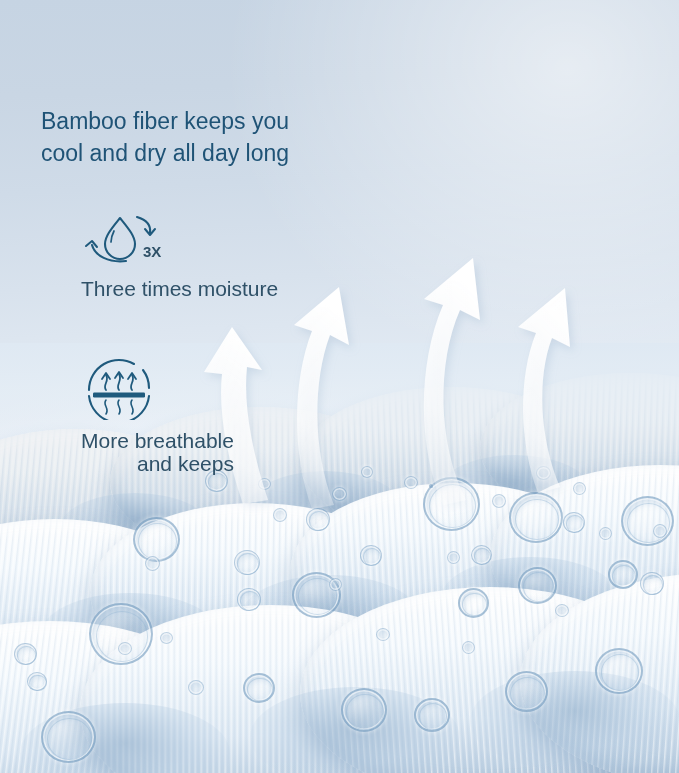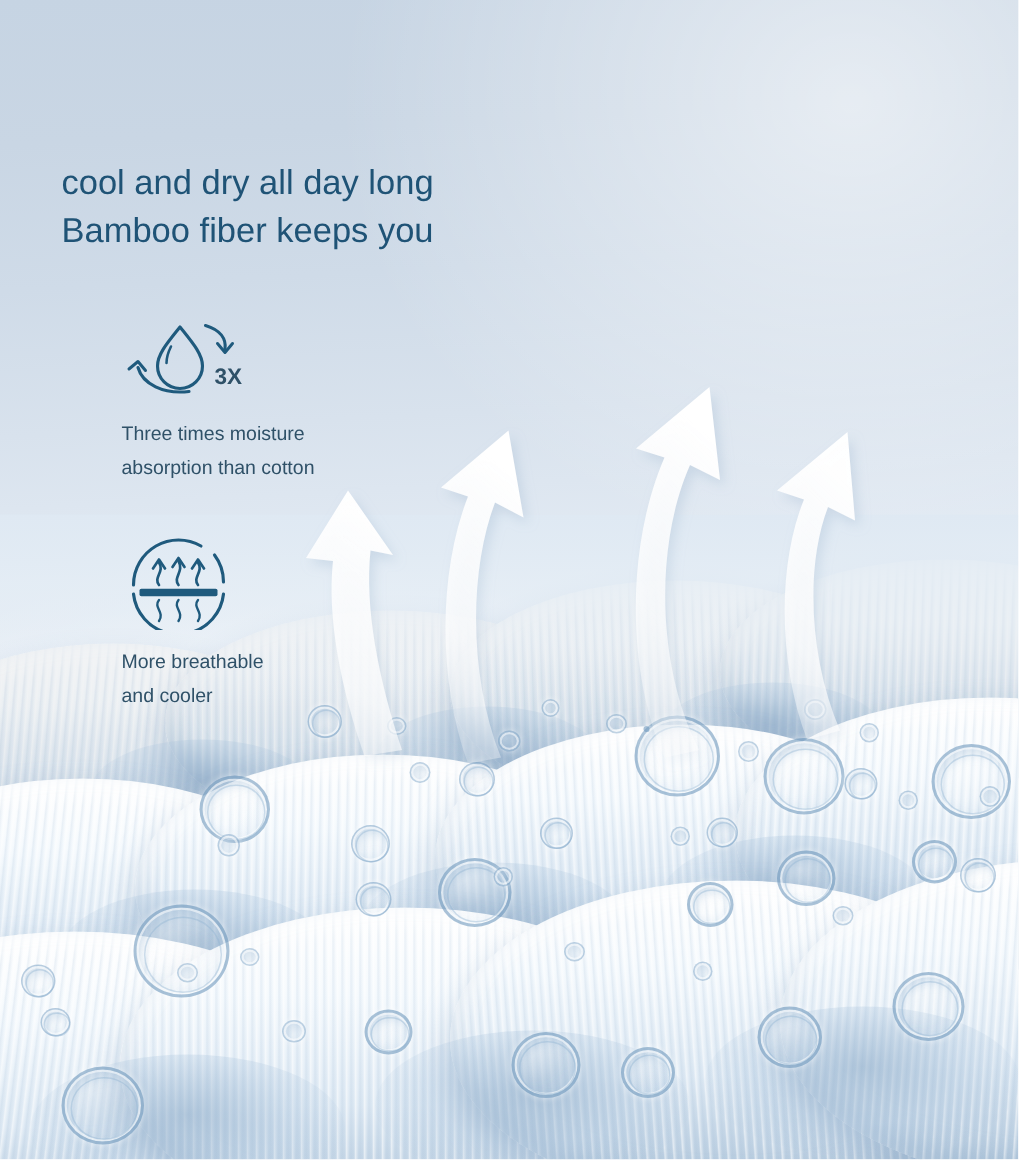--- a/index.html
+++ b/index.html
@@ -179,30 +179,30 @@
     z-index: 80;
   }
   .subline div { white-space: nowrap; }
 
   .feature {
     position: absolute;
     z-index: 80;
     margin-left: 43px;
   }
   .feature .cap {
-    font-size: 13px;
+    font-size: 21px;
     line-height: 23px;
     color: #2f5168;
   }
   .feature .cap div { white-space: nowrap; }
 
   #feature-moisture { left: 38px; top: 212px; }
   #feature-moisture .cap { margin-top: 7px; margin-left: 0px; }
 
-  #feature-breathable { left: 38px; top: 352px; }
+  #feature-breathable { left: 38px; top: 352px; text-align: right; }
   #feature-breathable .cap { margin-top: 9px; margin-left: 0px; }
 
   .icon-wrap {
     position: relative;
     width: 100px;
     height: 58px;
   }
   .icon-wrap.breath { width: 90px; height: 68px; }
 
   .triple-x {
@@ -354,22 +354,22 @@
            L 570 347
            L 565 288
            L 518 327
            L 536 333
            C 518 377, 519 443, 538 493 Z" fill="url(#agrad)"></path>
     </g>
   </svg>
 
 
   <div class="subline">
+    <div>Bamboo fiber keeps you</div>
     <div>cool and dry all day long</div>
-    <div>Bamboo fiber keeps you</div>
   </div>
 
   <div class="feature" id="feature-moisture">
     <div class="icon-wrap">
       <svg width="100" height="58" viewBox="0 0 100 58" xmlns="http://www.w3.org/2000/svg">
         <g fill="none" stroke="#1f5a7d" stroke-width="2.1" stroke-linecap="round" stroke-linejoin="round">
 
           <path d="M 39 6 C 47 16, 54 24, 54 32 A 15 15 0 0 1 24 32 C 24 24, 31 16, 39 6 Z"></path>
 
           <path d="M 33 19 C 31 23, 30 26, 30 30" stroke-width="1.7"></path>
@@ -378,21 +378,20 @@
           <path d="M 64 17 L 69 23 L 74 17" stroke-width="2"></path>
 
           <path d="M 45 49 C 28 51, 14 44, 11 33"></path>
           <path d="M 16 35 L 11 29 L 5 34" stroke-width="2"></path>
         </g>
       </svg>
       <span class="triple-x">3X</span>
     </div>
     <div class="cap">
       <div>Three times moisture</div>
-      <div>absorption than cotton</div>
     </div>
   </div>
 
   <div class="feature" id="feature-breathable">
     <div class="icon-wrap breath">
       <svg width="90" height="68" viewBox="0 0 90 68" xmlns="http://www.w3.org/2000/svg">
         <g fill="none" stroke="#1f5a7d" stroke-width="2.1" stroke-linecap="round" stroke-linejoin="round">
 
           <path d="M 8 38 A 30 30 0 0 1 53 12"></path>
 
@@ -413,17 +412,17 @@
           <path d="M 25 48 C 21 53, 29 56, 25 62" stroke-width="1.6"></path>
           <path d="M 38 48 C 34 53, 42 56, 38 62" stroke-width="1.6"></path>
           <path d="M 51 48 C 47 53, 55 56, 51 62" stroke-width="1.6"></path>
         </g>
 
         <rect x="12" y="40.5" width="52" height="5" rx="1.2" fill="#1f5a7d"></rect>
       </svg>
     </div>
     <div class="cap">
       <div>More breathable</div>
-      <div>and cooler</div>
+      <div>and keeps</div>
     </div>
   </div>
 
 </div>
 
 </body></html>

